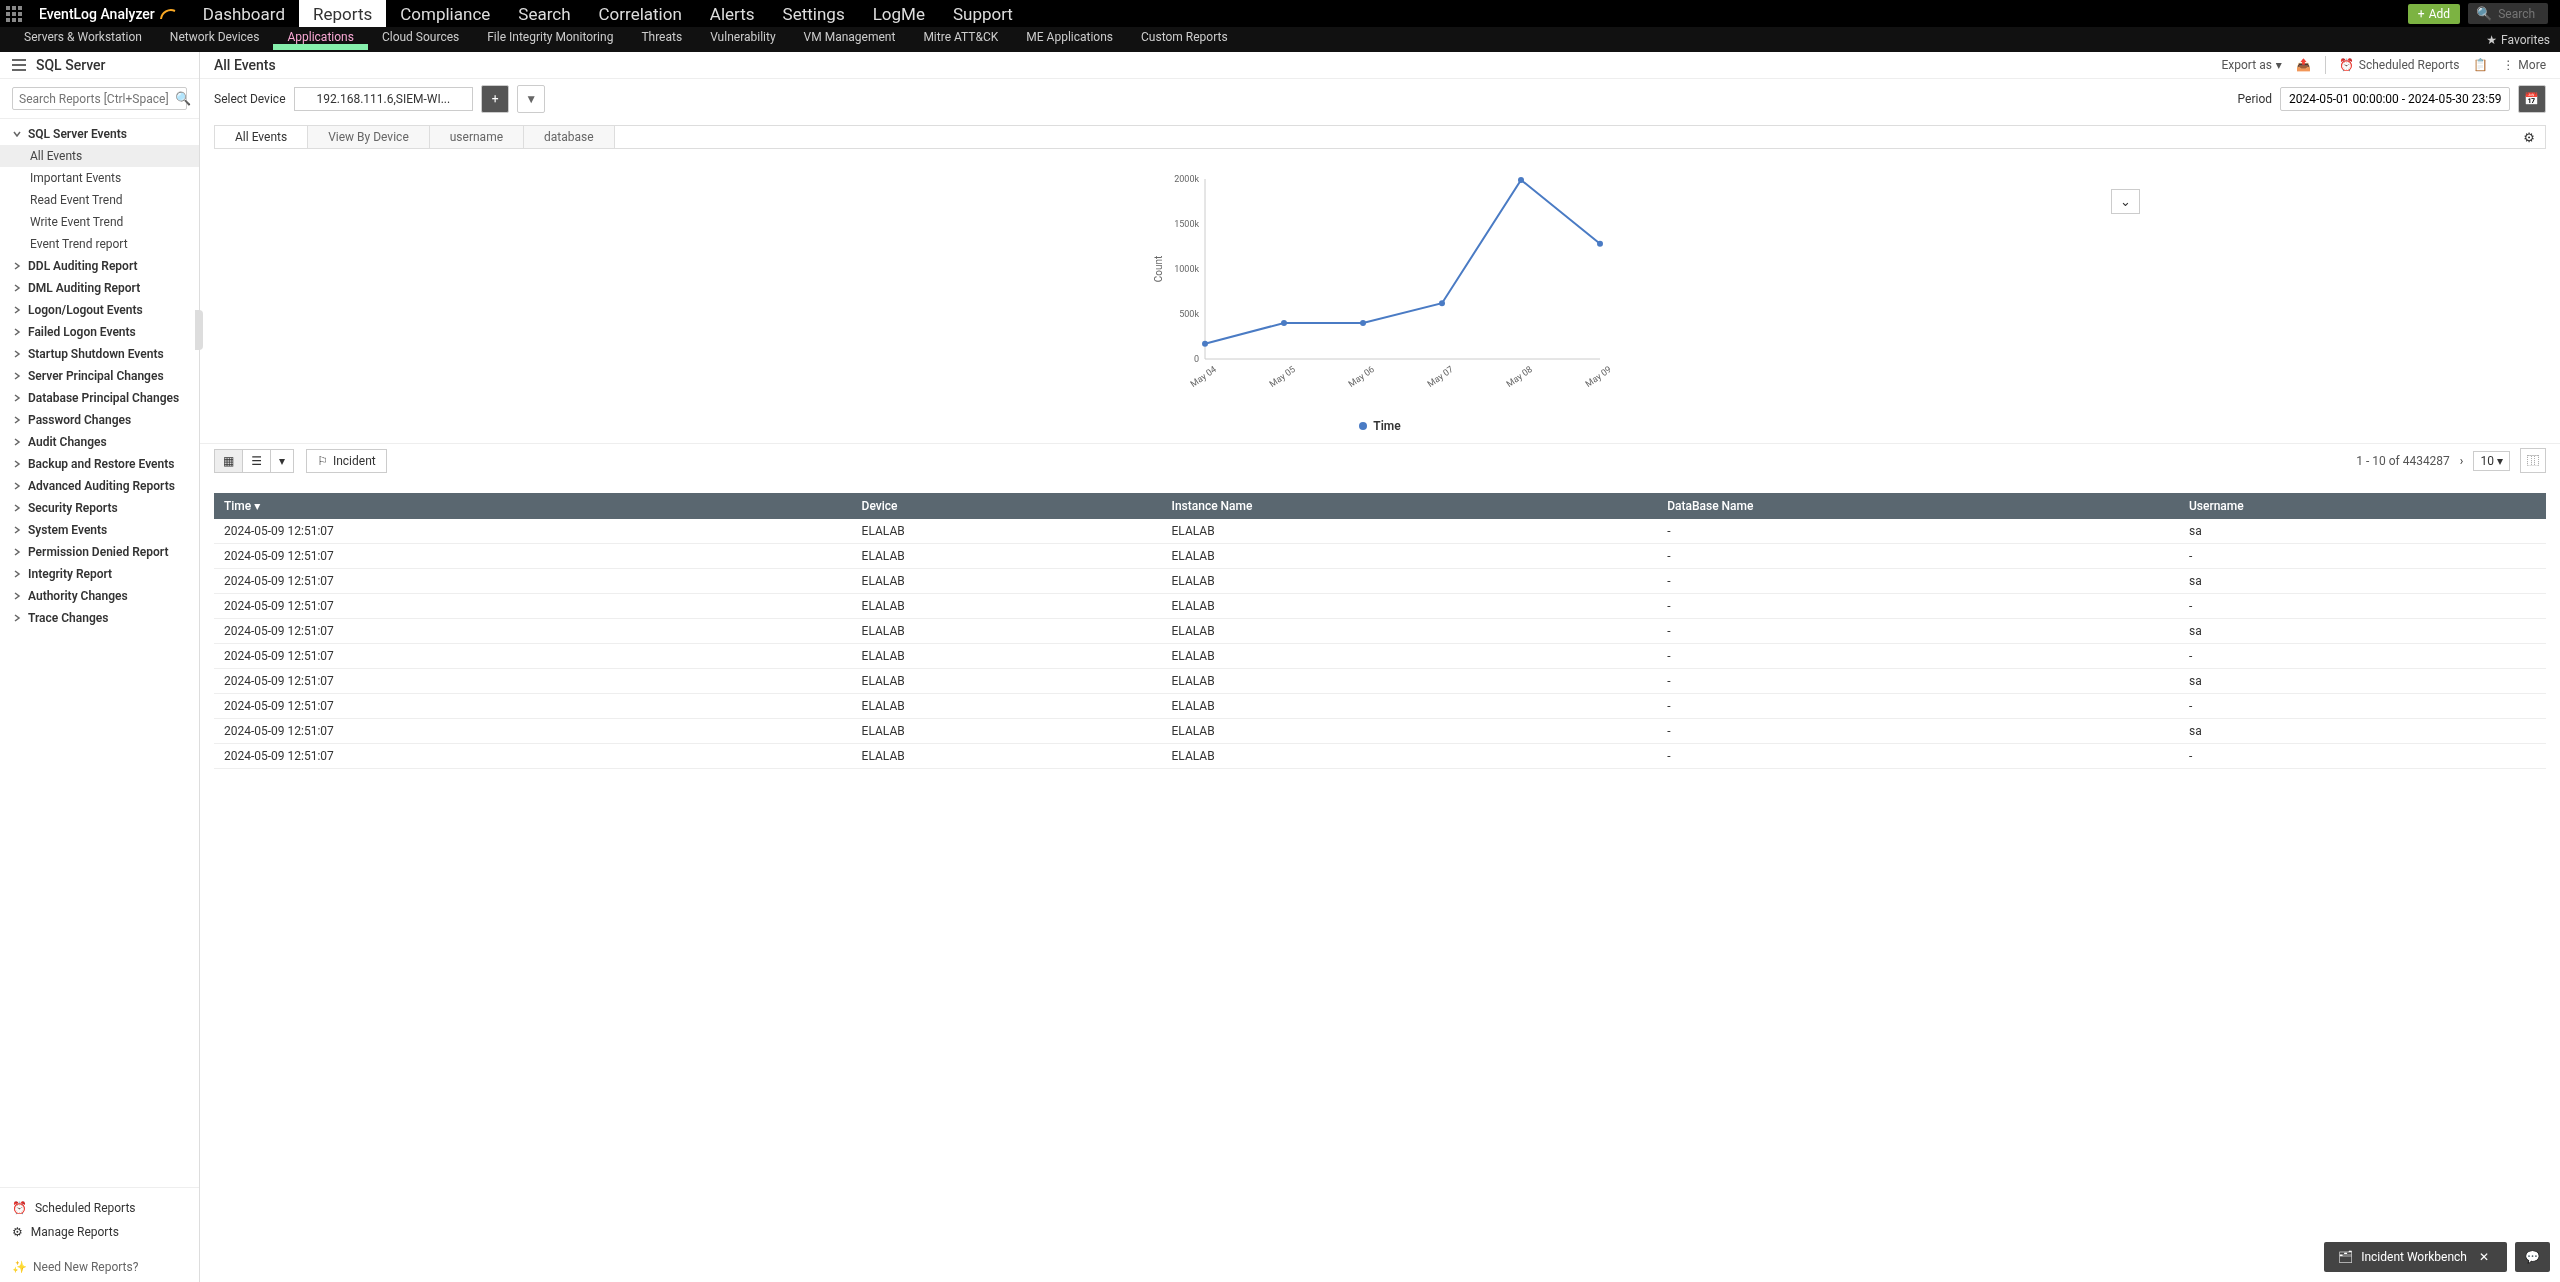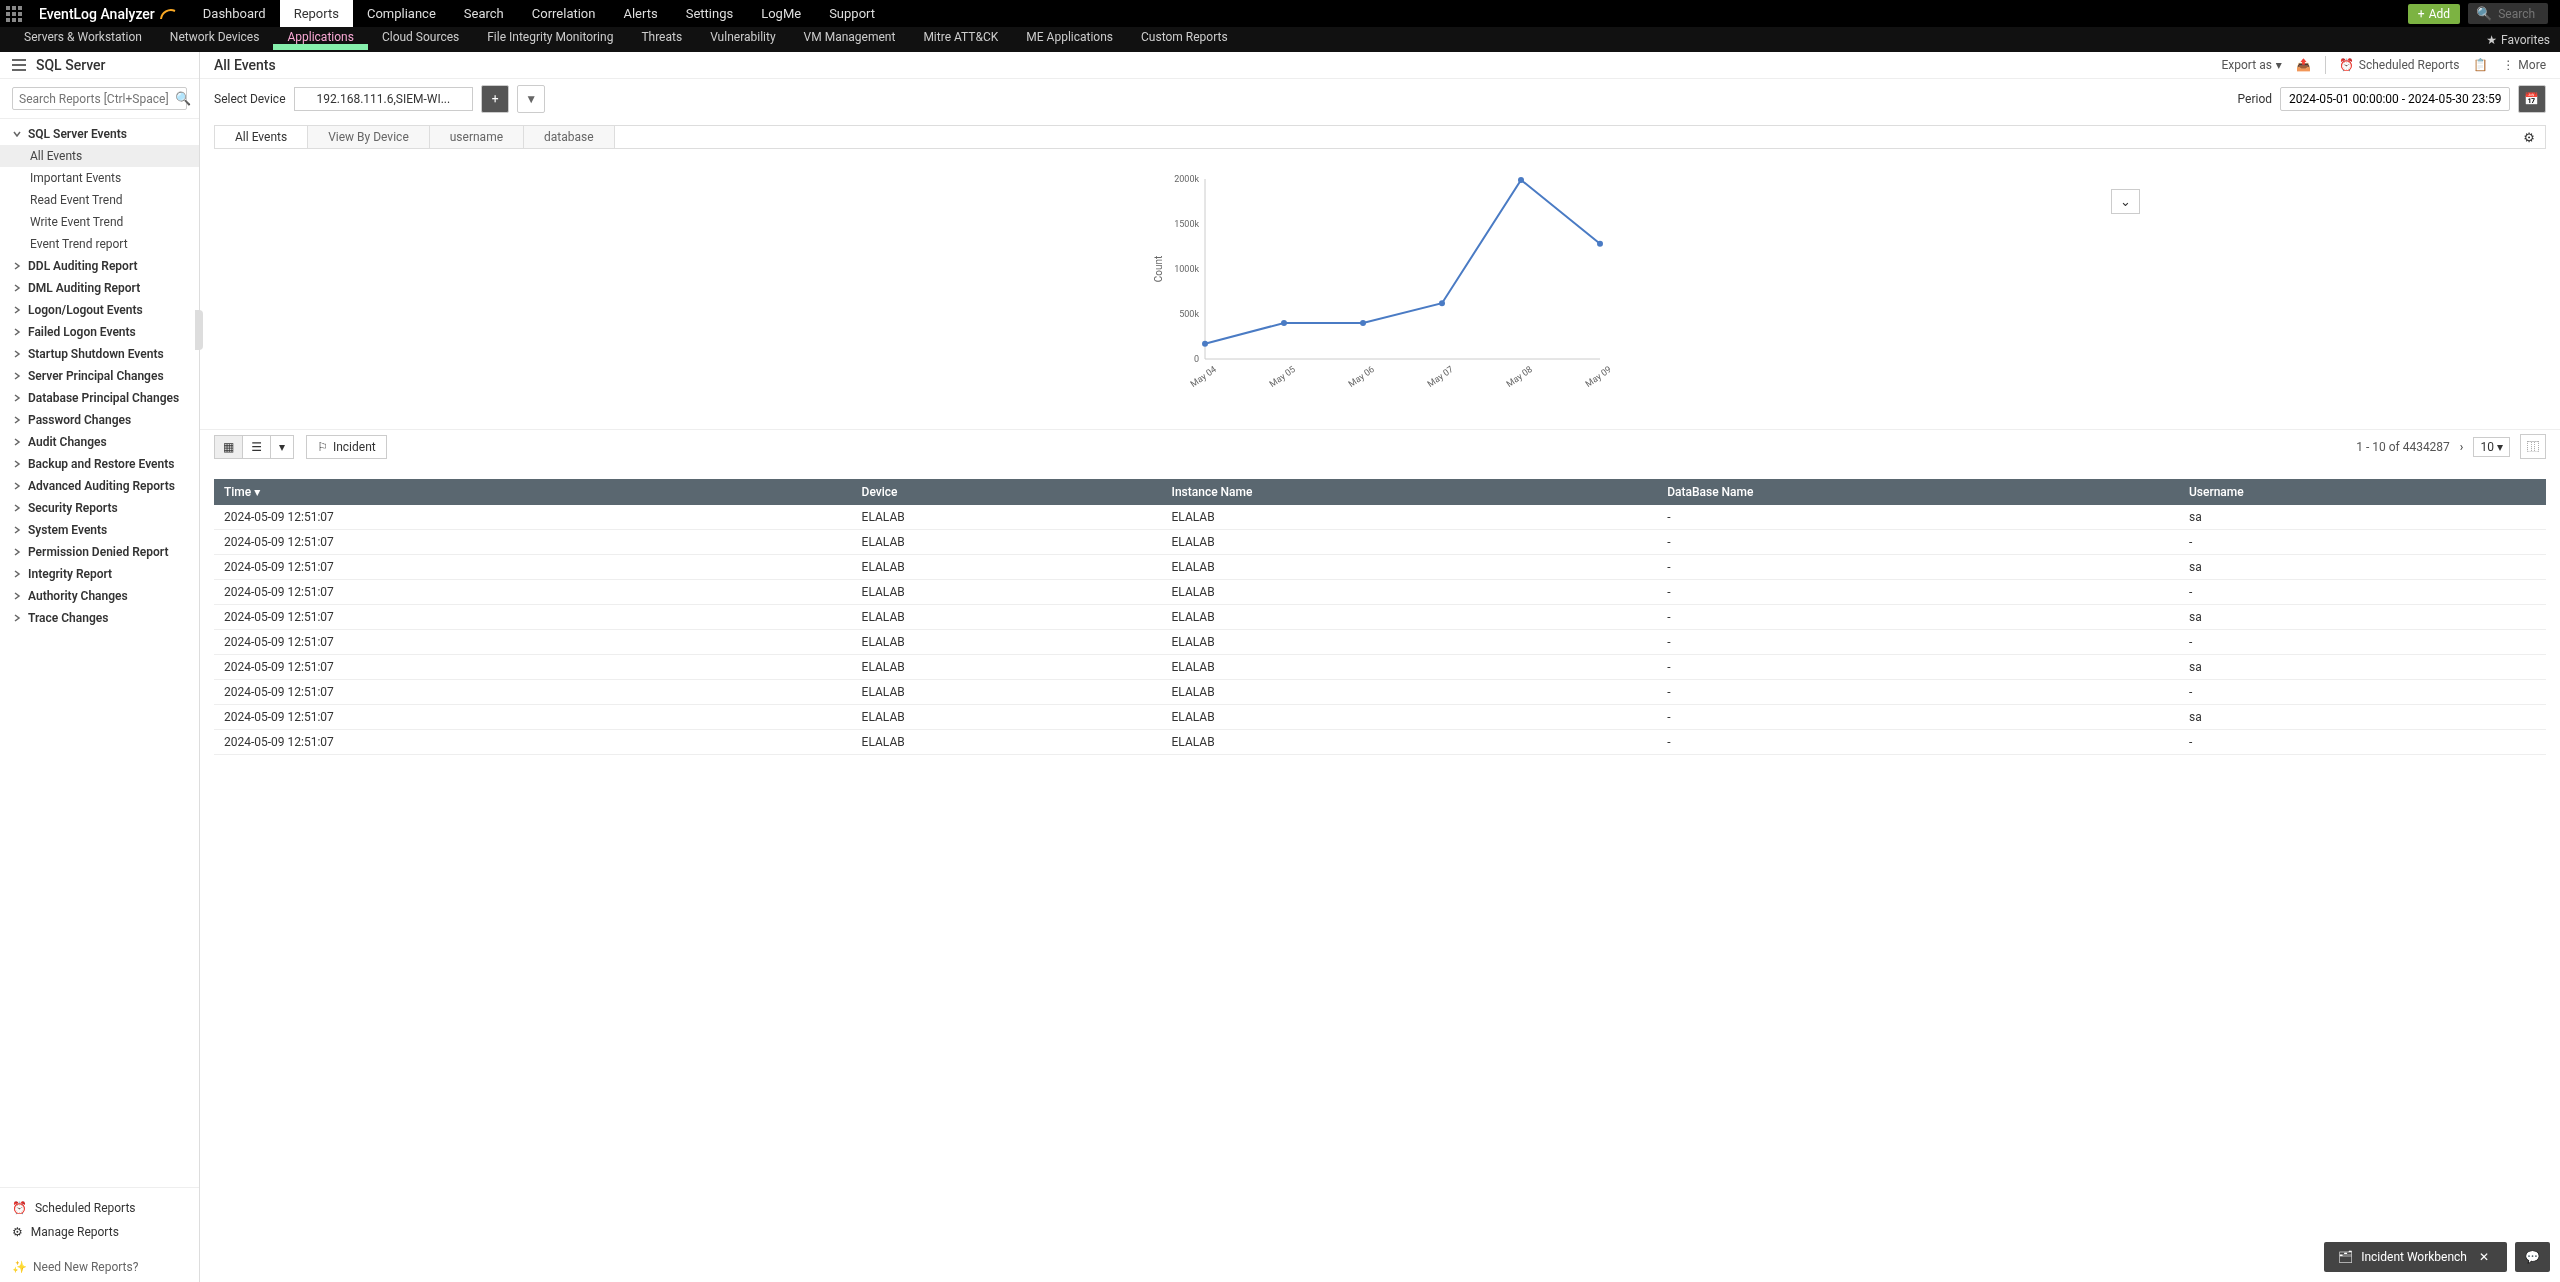--- a/index.html
+++ b/index.html
@@ -4,21 +4,21 @@
 <style>
 *{margin:0;padding:0;box-sizing:border-box;font-family:-apple-system,BlinkMacSystemFont,"Segoe UI",Roboto,sans-serif}
 body{font-size:13px;color:#333;background:#fff}
 .topbar{background:#000;height:27px;display:flex;align-items:center;color:#ddd}
 .apps-icon{width:27px;height:27px;display:flex;align-items:center;justify-content:center}
 .apps-grid{display:grid;grid-template-columns:repeat(3,4px);grid-template-rows:repeat(3,4px);gap:2px}
 .apps-grid span{background:#888;width:4px;height:4px}
 .logo{display:flex;align-items:center;padding:0 12px;font-size:14px;font-weight:500;color:#fff}
 .logo svg{margin-left:4px}
 .topnav{display:flex;height:27px}
-.topnav-item{padding:0 14px;display:flex;align-items:center;color:#ddd;cursor:pointer;font-size:13px}
+.topnav-item{padding:0 14px;display:flex;align-items:center;color:#ddd;cursor:pointer;font-size:17px}
 .topnav-item.active{background:#fff;color:#333}
 .topbar-right{margin-left:auto;display:flex;align-items:center;gap:8px;padding-right:12px}
 .add-btn{background:#7cb342;color:#fff;padding:3px 10px;border-radius:2px;display:flex;align-items:center;gap:4px;cursor:pointer;font-size:12px}
 .search-box{background:#333;border-radius:2px;padding:3px 8px;display:flex;align-items:center;gap:6px;width:80px}
 .search-box input{background:none;border:none;color:#ddd;font-size:12px;outline:none;width:50px}
 .subbar{background:#111;height:25px;display:flex;align-items:center;padding:0 10px;color:#ccc;font-size:12px}
 .subnav-item{padding:0 14px;cursor:pointer}
 .subnav-item.active{border-bottom:6px solid #86efac;color:#f9a8d4}
 .fav{margin-left:auto;display:flex;align-items:center;gap:4px}
 .main{display:flex;height:calc(100vh - 52px)}
@@ -405,20 +405,24 @@
             <line x1="55" y1="190" x2="450" y2="190" stroke="#ccc"></line>
             <polyline points="55,174.7 134,154 213,154 292,134.2 371,10.900000000000006 450,74.8" fill="none" stroke="#4a7bc4" stroke-width="2"></polyline>
             <circle cx="55" cy="174.7" r="3" fill="#4a7bc4"></circle>
             <circle cx="134" cy="154" r="3" fill="#4a7bc4"></circle>
             <circle cx="213" cy="154" r="3" fill="#4a7bc4"></circle>
             <circle cx="292" cy="134.2" r="3" fill="#4a7bc4"></circle>
             <circle cx="371" cy="10.900000000000006" r="3" fill="#4a7bc4"></circle>
             <circle cx="450" cy="74.8" r="3" fill="#4a7bc4"></circle>
           </svg>
       </div>
+      <div class="chart-legend">
+        <span class="legend-dot"></span>
+        <span>Time</span>
+      </div>
     </div>
 
     <div class="table-toolbar">
       <div class="view-toggle">
         <div class="view-btn active"><span>▦</span></div>
         <div class="view-btn"><span>☰</span></div>
         <div class="view-btn"><span>▾</span></div>
       </div>
       <div class="incident-btn">
         <span>⚐</span>

